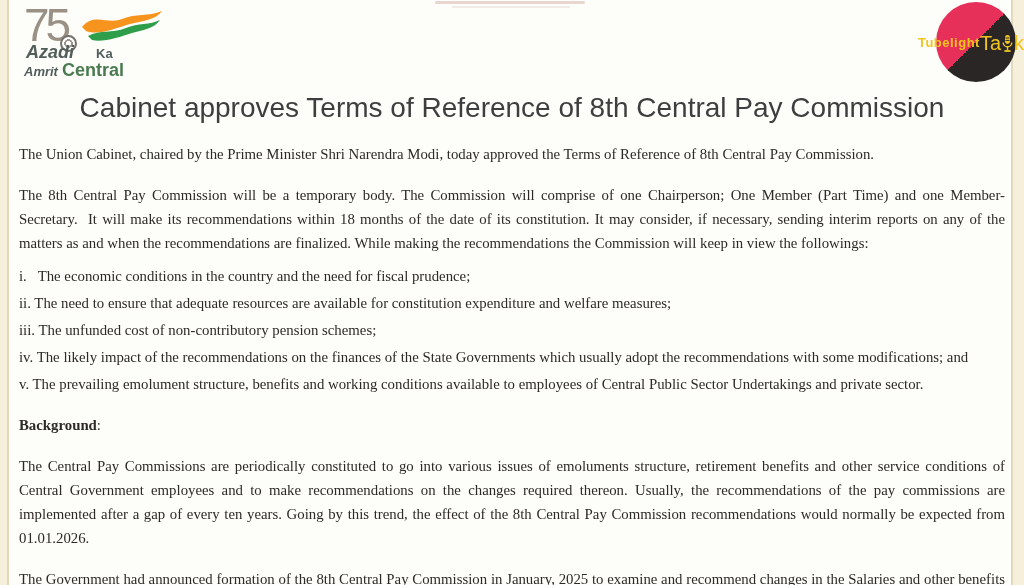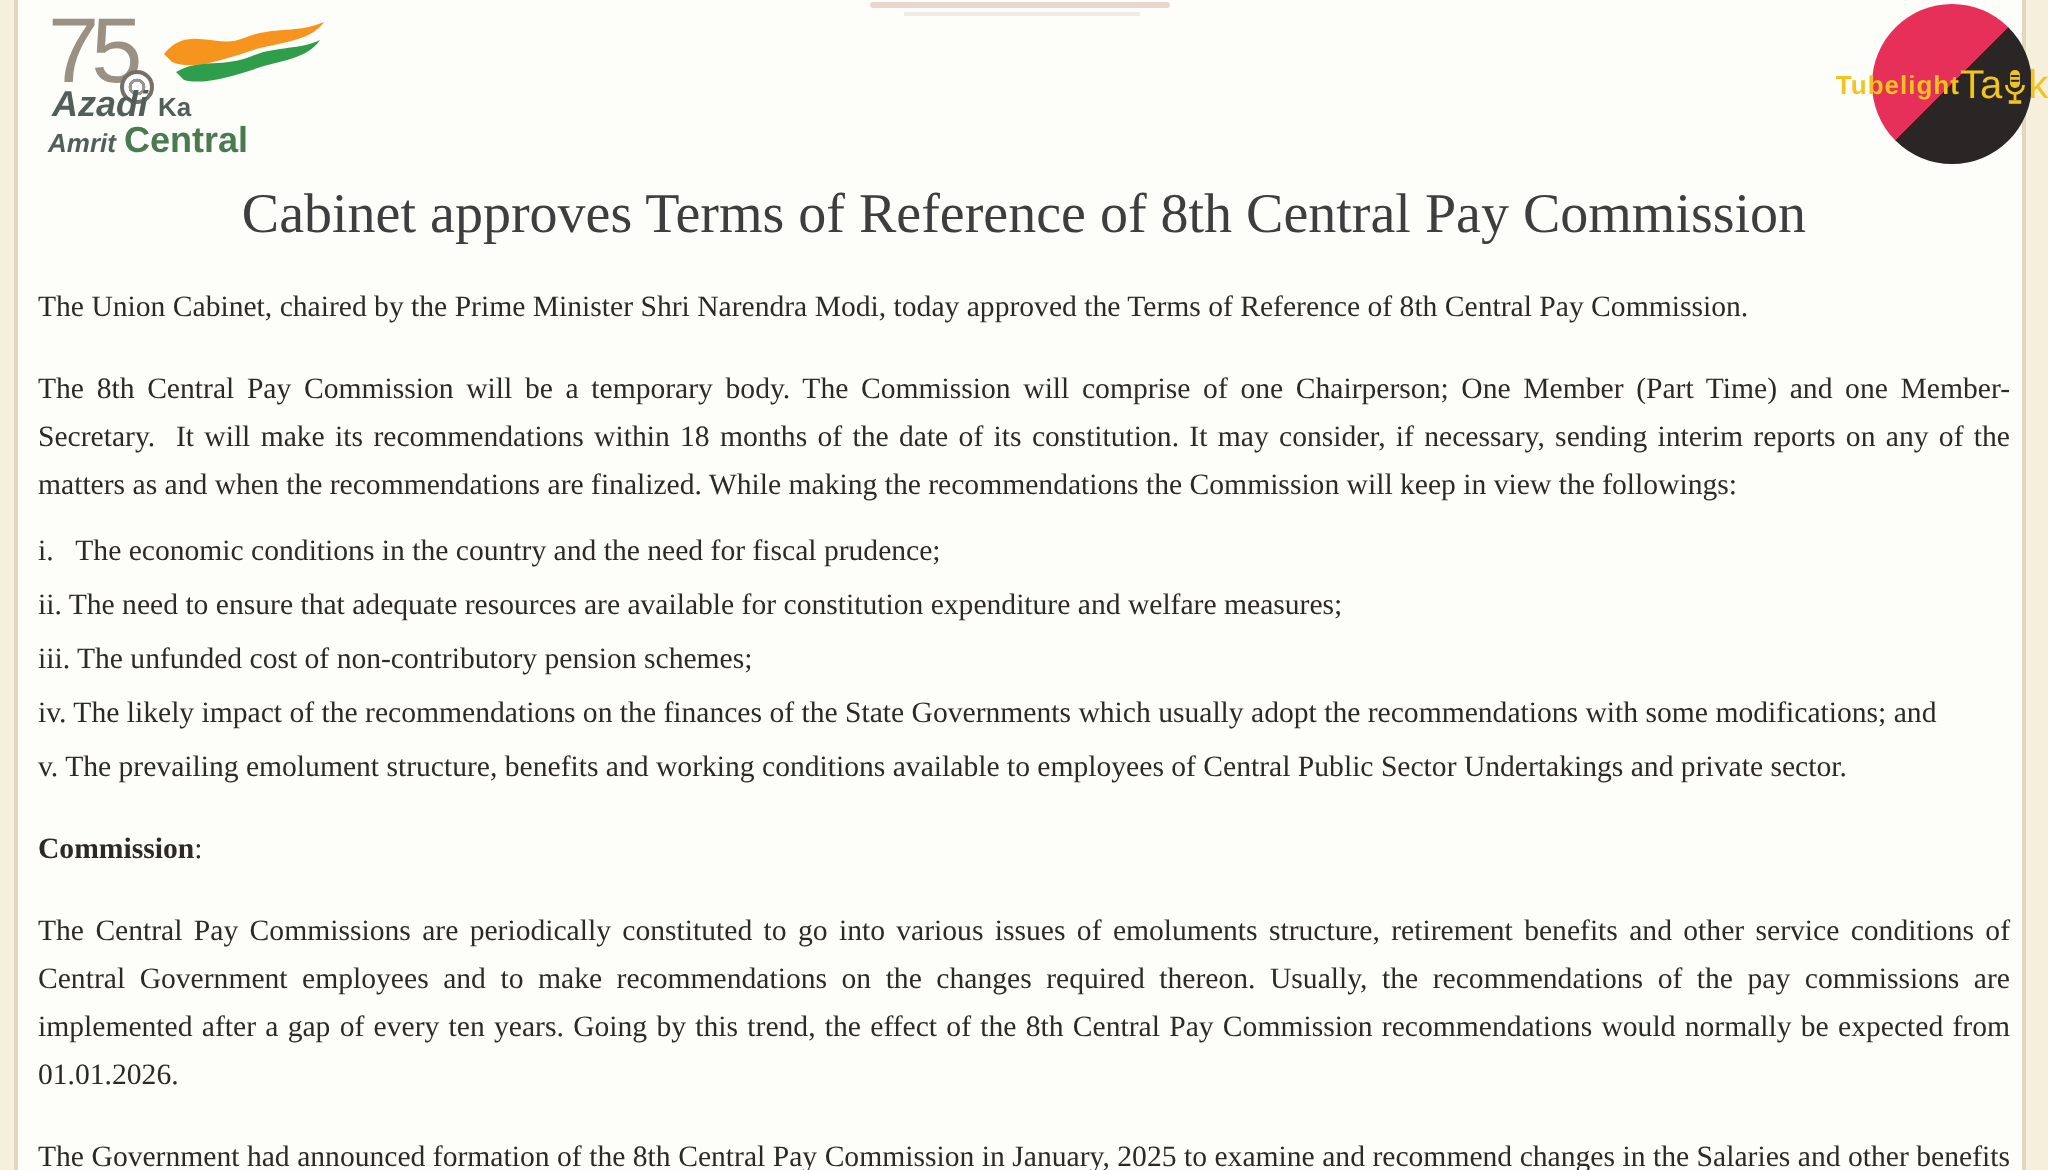--- a/index.html
+++ b/index.html
@@ -39,21 +39,21 @@
     position:absolute;left:36px;top:31px;width:13px;height:13px;border-radius:50%;
     border:2px solid #75716a;
     background:radial-gradient(circle,#ffffff 0 28%,#9a948a 30% 45%,#ffffff 47% 100%);
   }
   .az-flag{position:absolute;left:56px;top:6px;}
   .az-line1{
     position:absolute;left:2px;top:38px;white-space:nowrap;
     font-family:"Liberation Sans",sans-serif;color:#515e5a;font-weight:bold;
   }
   .az-line1 .w1{font-size:18px;font-style:italic;}
-  .az-line1 .w2{font-size:13px;margin-left:5px;}
+  .az-line1 .w2{font-size:13px;margin-left:22px;}
   .az-line2{
     position:absolute;left:0px;top:56px;white-space:nowrap;
     font-family:"Liberation Sans",sans-serif;font-weight:bold;
   }
   .az-line2 .w1{font-size:13px;color:#515e5a;font-style:italic;}
   .az-line2 .w2{font-size:18px;color:#4a7b50;margin-left:4px;}
 
   
   .tubelight{
     position:absolute;right:8px;top:2px;width:80px;height:80px;border-radius:50%;
@@ -62,21 +62,21 @@
     z-index:6;
   }
   .tl-l1{font-family:"Liberation Sans",sans-serif;font-size:13px;font-weight:bold;color:#f1c41e;letter-spacing:0.5px;}
   .tl-l2{font-family:"Liberation Sans",sans-serif;font-size:20px;font-weight:normal;color:#f1c41e;display:flex;align-items:flex-end;line-height:1;margin-top:1px;}
   .tl-mic{margin:0 1px;}
 
   
   .title{
     margin:6px 60px 0;
     text-align:center;
-    font-family:Liberation Serif, serif;
+    font-family:Liberation Sans, sans-serif;
     font-size:28px;font-weight:400;color:#3e3e3e;
   }
   .posted{
     margin-top:25px;text-align:center;
     font-family:"Liberation Sans",sans-serif;
     font-size:13px;color:#585858;
   }
 
   
   .content{
@@ -139,19 +139,19 @@
   <div class="content">
     <p class="just">The Union Cabinet, chaired by the Prime Minister Shri Narendra Modi, today approved the Terms of Reference of 8th Central Pay Commission.</p>
     <p class="just">The 8th Central Pay Commission will be a temporary body. The Commission will comprise of one Chairperson; One Member (Part Time) and one Member-Secretary.&nbsp; It will make its recommendations within 18 months of the date of its constitution. It may consider, if necessary, sending interim reports on any of the matters as and when the recommendations are finalized. While making the recommendations the Commission will keep in view the followings:</p>
 
     <div class="list-item">i.&nbsp;&nbsp; The economic conditions in the country and the need for fiscal prudence;</div>
     <div class="list-item">ii. The need to ensure that adequate resources are available for constitution expenditure and welfare measures;</div>
     <div class="list-item">iii. The unfunded cost of non-contributory pension schemes;</div>
     <div class="list-item">iv. The likely impact of the recommendations on the finances of the State Governments which usually adopt the recommendations with some modifications; and</div>
     <div class="list-item">v. The prevailing emolument structure, benefits and working conditions available to employees of Central Public Sector Undertakings and private sector.</div>
 
-    <p class="bg-head"><span class="b">Commission</span><span>:</span></p>
+    <p class="bg-head"><span class="b">Background</span><span>:</span></p>
 
     <p class="just">The Central Pay Commissions are periodically constituted to go into various issues of emoluments structure, retirement benefits and other service conditions of Central Government employees and to make recommendations on the changes required thereon. Usually, the recommendations of the pay commissions are implemented after a gap of every ten years. Going by this trend, the effect of the 8th Central Pay Commission recommendations would normally be expected from 01.01.2026.</p>
     <p class="just">The Government had announced formation of the 8th Central Pay Commission in January, 2025 to examine and recommend changes in the Salaries and other benefits of Central Government employees.</p>
   </div>
 
 </div>
 
 </body></html>

